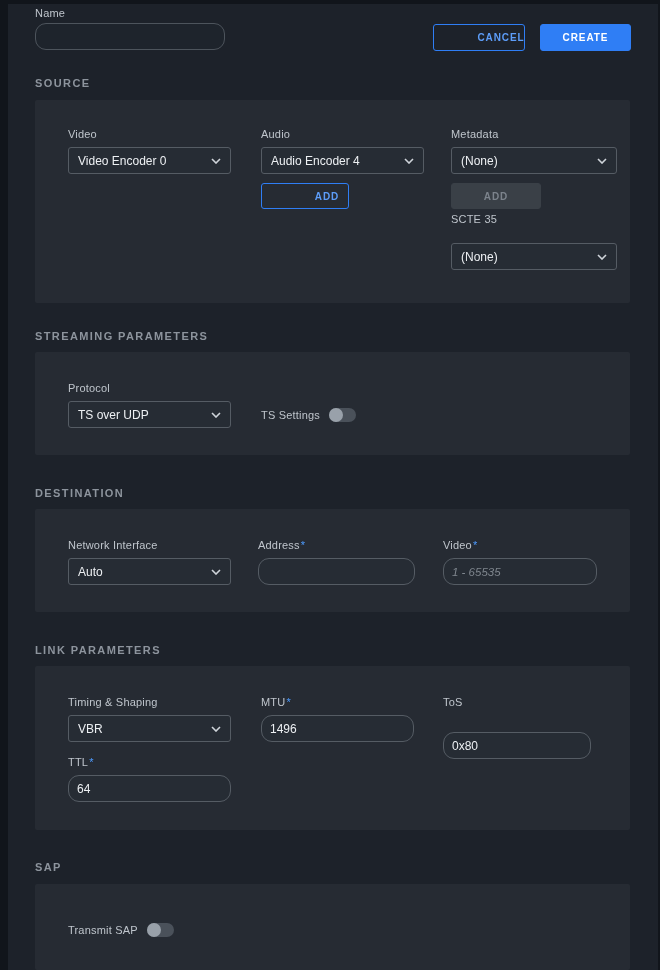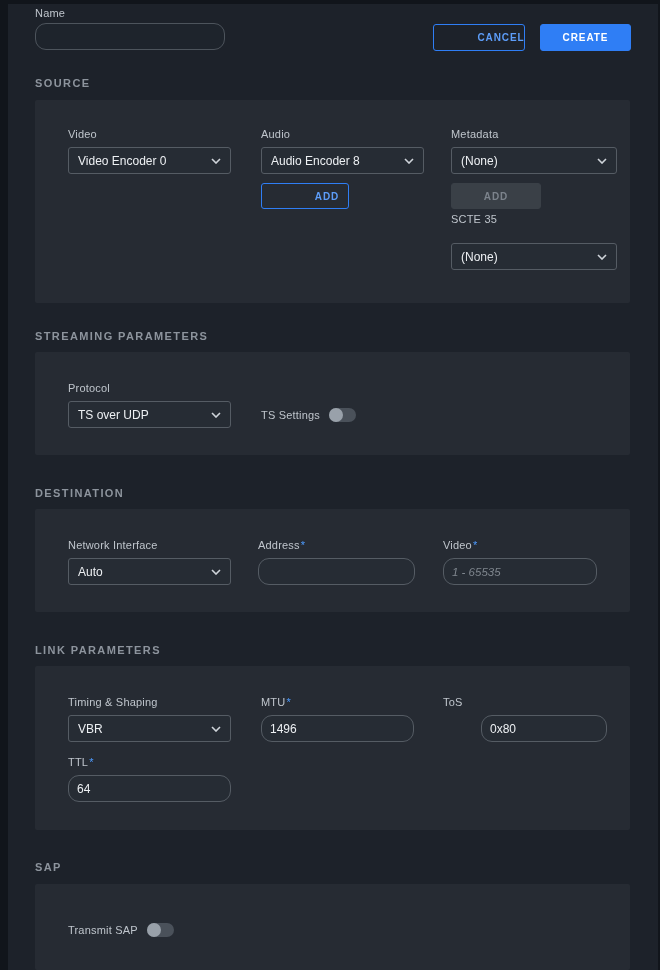--- a/index.html
+++ b/index.html
@@ -96,21 +96,21 @@
       <span class="select-value">Video Encoder 0</span>
       <span class="chev">
         <svg width="10" height="6" viewBox="0 0 10 6">
             <path d="M1 1l4 4 4-4" fill="none" stroke="#cfd4da" stroke-width="1.6"></path>
           </svg>
       </span>
     </div>
 
     <label class="flabel" style="left:226px; top:28px;">Audio</label>
     <div class="select" style="left:226px; top:47px; width:163px;">
-      <span class="select-value">Audio Encoder 8</span>
+      <span class="select-value">Audio Encoder 4</span>
       <span class="chev">
         <svg width="10" height="6" viewBox="0 0 10 6">
             <path d="M1 1l4 4 4-4" fill="none" stroke="#cfd4da" stroke-width="1.6"></path>
           </svg>
       </span>
     </div>
     <button class="btn outline" style="left:226px; top:83px; width:88px; height:26px;">ADD</button>
 
     <label class="flabel" style="left:416px; top:28px;">Metadata</label>
     <div class="select" style="left:416px; top:47px; width:166px;">
@@ -185,21 +185,21 @@
         <svg width="10" height="6" viewBox="0 0 10 6">
             <path d="M1 1l4 4 4-4" fill="none" stroke="#cfd4da" stroke-width="1.6"></path>
           </svg>
       </span>
     </div>
 
     <label class="flabel" style="left:226px; top:30px;"><span>MTU</span><span class="req">*</span></label>
     <input class="tinput" style="left: 226px; top: 49px; width: 153px;" type="text" value="1496">
 
     <label class="flabel" style="left:408px; top:30px;">ToS</label>
-    <input class="tinput" style="left: 408px; top: 49px; width: 126px; margin-left: 38px;" type="text" value="0x80">
+    <input class="tinput" style="left: 408px; top: 66px; width: 148px;" type="text" value="0x80">
 
     <label class="flabel" style="left:33px; top:90px;"><span>TTL</span><span class="req">*</span></label>
     <input class="tinput" style="left: 33px; top: 109px; width: 163px;" type="text" value="64">
   </div>
 
   <div class="section-header" style="top:861px;">SAP</div>
   <div class="panel" style="top:884px; height:86px;">
     <div class="toggle-row" style="left:33px; top:32px;">
       <span class="flabel-inline">Transmit SAP</span>
       <div class="toggle">

